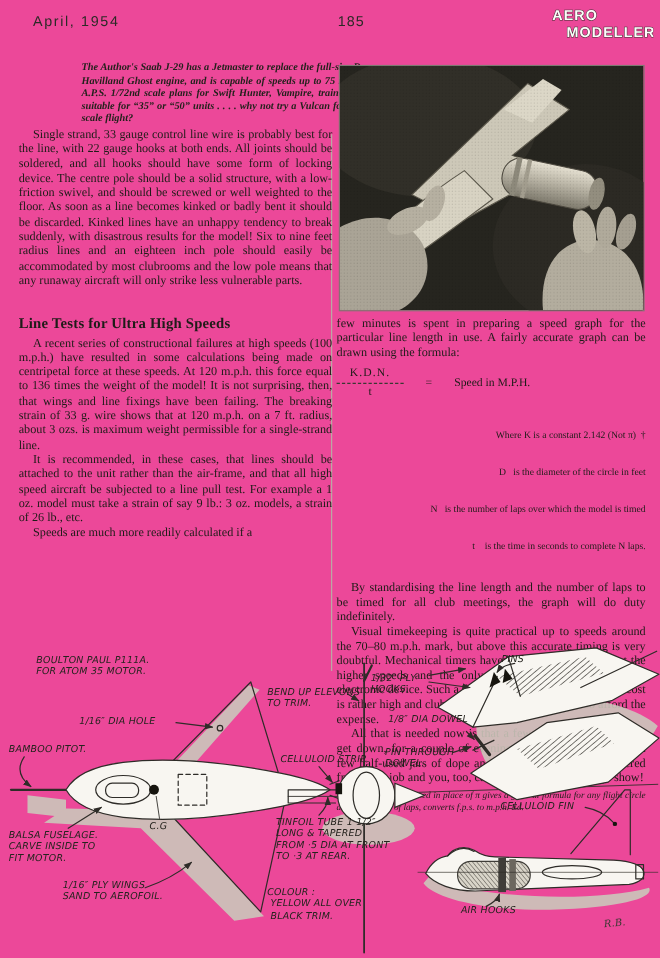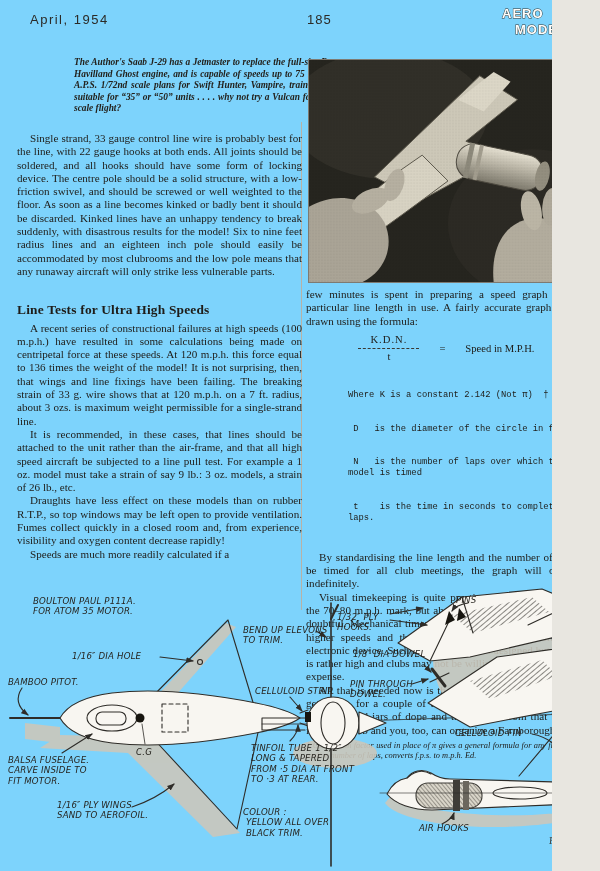--- a/index.html
+++ b/index.html
@@ -1,46 +1,46 @@
 <!DOCTYPE html>
 <html><head>
 <meta charset="utf-8">
 <style>
   html,body{margin:0;padding:0;background:#e8e6e0;}
-  .page{position:relative;width:552px;height:871px;background:#7dd3fc;overflow:hidden;
+  .page{position:relative;width:600px;height:871px;background:#ec4899;overflow:hidden;
         font-family:"Liberation Serif",serif;color:#1e1c18;}
   
   .hdr-date{position:absolute;left:30px;top:12px;font-family:"Liberation Sans",sans-serif;
             font-size:13px;letter-spacing:1.5px;color:#2b2a26;}
   .hdr-num{position:absolute;left:280px;top:12px;font-family:"Liberation Sans",sans-serif;
            font-size:13px;letter-spacing:1px;color:#2b2a26;margin-left:27px;}
   .logo{position:absolute;left:498px;top:3px;width:96px;height:40px;}
   .logo text{font-family:"Liberation Sans",sans-serif;font-weight:bold;font-size:13px;
              letter-spacing:1px;fill:#fdfdfb;stroke:#34322d;stroke-width:0.9;paint-order:stroke;}
   
   .caption{position:absolute;left:38px;top:57px;width:258px;font-weight:bold;font-style:italic;
            font-size:9.4px;line-height:11.6px;text-align:justify;color:#23211c;margin-left:36px;}
   
   .col-rule{position:absolute;left:301px;top:122px;width:1px;height:488px;background:#b7b2a6;}
   .col{position:absolute;text-align:justify;font-size:11.1px;line-height:13.3px;}
-  .col.left{left:17px;top:132px;width:285px;}
+  .col.left{left:17px;top:116px;width:285px;}
   .col.right{left:306px;top:288px;width:281px;}
   .body-p{margin:0;text-indent:13px;}
   .heading{margin:25px 0 5px 0;font-size:13.4px;font-weight:bold;letter-spacing:.2px;text-align:left;}
   
   .photo{position:absolute;left:308px;top:59px;width:278px;height:224px;border:1px solid #7d7a72;box-sizing:border-box;}
   .photo svg{display:block;}
   
   .formula{margin:5px 0 4px 0;}
-  .frac-row{display:flex;justify-content:center;align-items:center;gap:20px;font-size:10.6px;}
+  .frac-row{display:flex;align-items:center;gap:20px;font-size:10.6px;}
   .frac{text-align:center;}
   .frac .num{border-bottom:1.2px dashed #3a3833;padding:0 12px 2px 12px;letter-spacing:1px;}
   .frac .den{padding-top:1px;}
   .where{margin-top:4px;padding-left:42px;font-size:8.8px;line-height:11.2px;
-         white-space:pre-wrap;text-align:left;font-family:Liberation Mono, monospace;}
+         white-space:pre-wrap;text-align:right;}
   
   .footnote{margin-top:4px;font-style:italic;font-size:8.4px;line-height:10.4px;text-align:justify;}
   
   .figure{position:absolute;left:0;top:585px;width:600px;height:286px;}
   .figure svg.art{position:absolute;left:0;top:0;}
   .lbl{position:absolute;font-family:"DejaVu Sans",sans-serif;font-style:italic;
        font-size:8.6px;line-height:10.4px;letter-spacing:.2px;color:#26241f;white-space:pre-wrap;}
   .lbl.sig{font-family:"DejaVu Serif",serif;font-size:9px;transform:rotate(-6deg);color:#3a3832;}
 </style>
 </head>
@@ -56,21 +56,20 @@
   </svg>
 
   <div class="caption">The Author's Saab J-29 has a Jetmaster to replace the full-size De Havilland Ghost engine, and is capable of speeds up to 75 m.p.h.  A.P.S. 1/72nd scale plans for Swift Hunter, Vampire, trainer are suitable for “35” or “50” units . . . . why not try a Vulcan for real scale flight?</div>
   <div class="col-rule"></div>
 
   <div class="col left">
     <p class="body-p">Single strand, 33 gauge control line wire is probably best for the line, with 22 gauge hooks at both ends. All joints should be soldered, and all hooks should have some form of locking device. The centre pole should be a solid structure, with a low-friction swivel, and should be screwed or well weighted to the floor. As soon as a line becomes kinked or badly bent it should be discarded. Kinked lines have an unhappy tendency to break suddenly, with disastrous results for the model! Six to nine feet radius lines and an eighteen inch pole should easily be accommodated by most clubrooms and the low pole means that any runaway aircraft will only strike less vulnerable parts.</p>
     <h2 class="heading">Line Tests for Ultra High Speeds</h2>
     <p class="body-p">A recent series of constructional failures at high speeds (100 m.p.h.) have resulted in some calculations being made on centripetal force at these speeds. At 120 m.p.h. this force equal to 136 times the weight of the model! It is not surprising, then, that wings and line fixings have been failing. The breaking strain of 33 g. wire shows that at 120 m.p.h. on a 7 ft. radius, about 3 ozs. is maximum weight permissible for a single-strand line.</p>
     <p class="body-p">It is recommended, in these cases, that lines should be attached to the unit rather than the air-frame, and that all high speed aircraft be subjected to a line pull test. For example a 1 oz. model must take a strain of say 9 lb.: 3 oz. models, a strain of 26 lb., etc.</p>
-    <p class="body-p">Draughts have less effect on these models than on rubber R.T.P., so top windows may be left open to provide ventilation. Fumes collect quickly in a closed room and, from experience, visibility and oxygen content decrease rapidly!</p>
     <p class="body-p">Speeds are much more readily calculated if a</p>
   </div>
 
   <div class="photo">
     <svg viewBox="0 0 278 224" width="276" height="222" preserveAspectRatio="none">
       <defs>
         <linearGradient id="metal" x1="0" y1="0" x2="0" y2="1">
           <stop offset="0" stop-color="#e6e1d2"></stop>
             <stop offset=".45" stop-color="#b9b4a5"></stop>
             <stop offset="1" stop-color="#7e7a6d"></stop>

